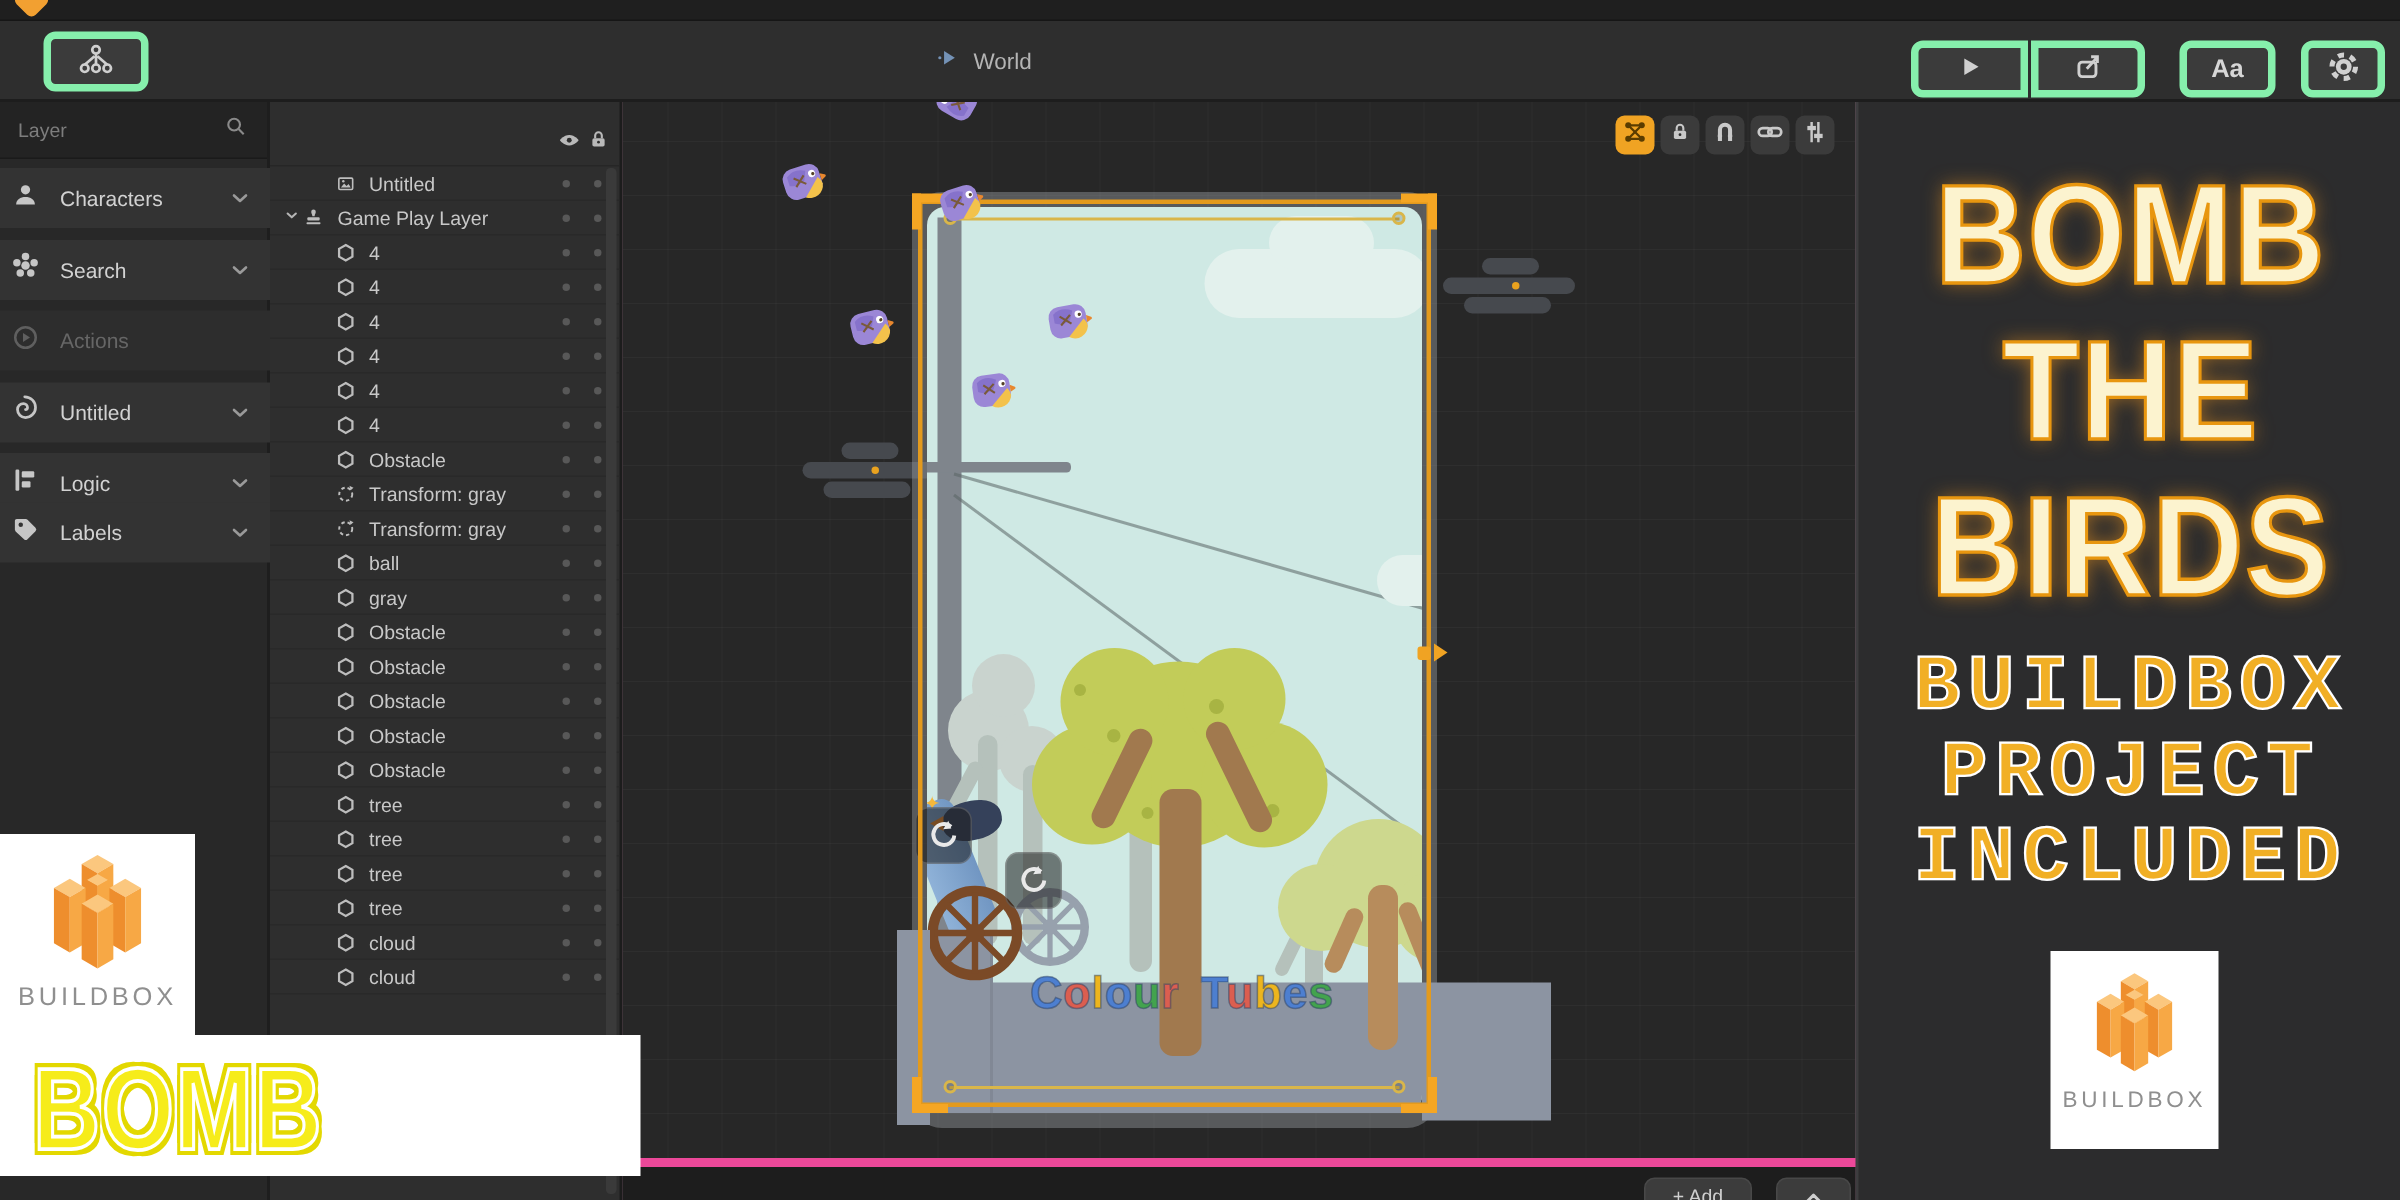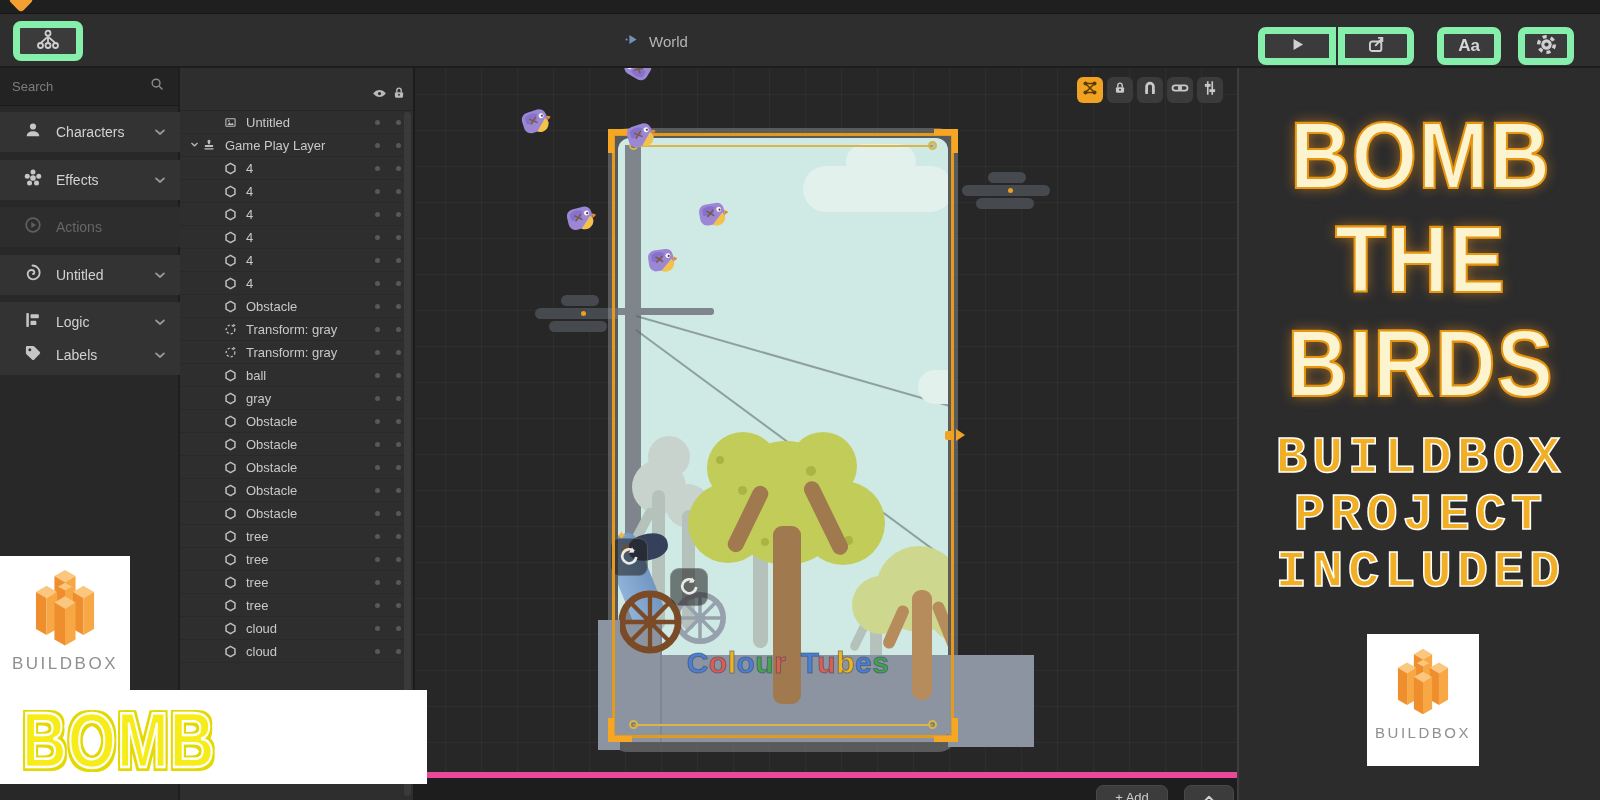--- a/index.html
+++ b/index.html
@@ -6,34 +6,34 @@
   html,body { background:#111; }
   body { font-family:"Liberation Sans", sans-serif; }
   #app { position:relative; width:1600px; height:800px; overflow:hidden; background:#f9a8d4; }
 
   
   #menubar { position:absolute; left:0; top:0; width:1600px; height:14px; background:#1f1f1f; border-bottom:1px solid #161616; z-index:30; }
   #menubar .logo-chip { position:absolute; left:12px; top:-9px; width:18px; height:18px; background:#f2a031; transform:rotate(45deg); border-radius:4px; }
 
   
   #toolbar { position:absolute; left:0; top:14px; width:1600px; height:54px; background:#2e2e2e; border-bottom:2px solid #1d1d1d; z-index:25; }
-  .tb-btn { position:absolute; background:#3b3b3b; border:7px solid #86efac; border-radius:8px; display:flex; align-items:center; justify-content:center; color:#d2d2d2; cursor:pointer; }
+  .tb-btn { position:absolute; background:#3b3b3b; border:5px solid #86efac; border-radius:8px; display:flex; align-items:center; justify-content:center; color:#d2d2d2; cursor:pointer;margin-left:16px; }
   #mindmap-btn { left:13px; top:7px; width:70px; height:40px; }
   #breadcrumb { position:absolute; left:625px; top:0; height:54px; display:flex; align-items:center; gap:9px; }
   #breadcrumb .bc-label { color:#b4b4b4; font-size:15px; }
   #play-btn   { left:1258px; top:13px; width:78px; height:38px; border-radius:8px 0 0 8px; }
   #export-btn { left:1338px; top:13px; width:76px; height:38px; border-radius:0 8px 8px 0; }
   #aa-btn     { left:1437px; top:13px; width:64px; height:38px; font-size:17px; font-weight:bold; color:#cwhite; color:#d6d6d6; }
   #settings-btn { left:1518px; top:13px; width:56px; height:38px; }
 
   
   #sidebar { position:absolute; left:0; top:68px; width:180px; height:732px; background:#282828; border-right:2px solid #1e1e1e; z-index:5; }
   #searchbar { position:relative; height:38px; background:#232323; border-bottom:1px solid #1a1a1a; display:flex; align-items:center; padding:0 12px; cursor:text; }
   #searchbar .ph { color:#7d7d7d; font-size:13px; flex:1; }
-  .side-item { position:absolute; left:0; width:180px; height:40px; background:#333333; display:flex; align-items:center; padding-left:23px; cursor:pointer; }
+  .side-item { position:absolute; left:0; width:180px; height:40px; background:#333333; display:flex; align-items:center; padding-left:7px; cursor:pointer; }
   .side-item .lbl { color:#d2d2d2; font-size:14px; margin-left:13px; flex:1; }
   .side-item .chev { margin-right:12px; display:flex; }
   .side-item.disabled { background:#2d2d2d; }
   .side-item.disabled .lbl { color:#666; }
 
   
   #layers { position:absolute; left:180px; top:68px; width:235px; height:732px; background:#2e2e2e; border-right:2px solid #1c1c1c; z-index:5; }
   #layers-header { position:relative; height:43px; border-bottom:1px solid #262626; }
   #layers-header .hicon { position:absolute; top:18px; display:flex; cursor:pointer; }
   #eye-ic { right:26px; } #lock-ic { right:7px; }
@@ -218,21 +218,21 @@
       <span id="ic-gear"><svg width="21" height="21" viewBox="0 0 24 24">
             <circle cx="12" cy="12" r="9" fill="none" stroke="#d0d0d0" stroke-width="3.8" stroke-dasharray="4.7 4.72"></circle>
             <circle cx="12" cy="12" r="6" fill="#d0d0d0"></circle>
             <circle cx="12" cy="12" r="2.4" fill="#3b3b3b"></circle>
           </svg></span>
     </button>
   </div>
 
   <div id="sidebar">
     <div id="searchbar">
-      <span class="ph">Search</span>
+      <span class="ph">Layer</span>
       <span id="ic-search"><svg width="17" height="17" viewBox="0 0 24 24">
             <circle cx="10" cy="10" r="5.5" fill="none" stroke="#8a8a8a" stroke-width="2"></circle>
             <line x1="14.2" y1="14.2" x2="19" y2="19" stroke="#8a8a8a" stroke-width="2"></line>
           </svg></span>
     </div>
     <div id="sidebar-items">
         <div class="side-item" style="top: 44px;">
           <span><svg width="20" height="20" viewBox="0 0 24 24">
               <circle cx="12" cy="7.8" r="3.7" fill="#c6c6c6"></circle>
               <path d="M4.5 19.5c0-4 3.4-6 7.5-6s7.5 2 7.5 6z" fill="#c6c6c6"></path>
@@ -246,21 +246,21 @@
         </div>
         <div class="side-item" style="top: 91.5px;">
           <span><svg width="20" height="20" viewBox="0 0 24 24">
               <circle cx="12" cy="12" r="3.4" fill="#c6c6c6"></circle>
               <circle cx="12" cy="4.8" r="3" fill="#c6c6c6"></circle>
               <circle cx="18.9" cy="9.8" r="3" fill="#c6c6c6"></circle>
               <circle cx="16.2" cy="17.9" r="3" fill="#c6c6c6"></circle>
               <circle cx="7.8" cy="17.9" r="3" fill="#c6c6c6"></circle>
               <circle cx="5.1" cy="9.8" r="3" fill="#c6c6c6"></circle>
             </svg></span>
-          <span class="lbl">Effects</span>
+          <span class="lbl">Search</span>
           <span class="chev">
             <svg width="16" height="16" viewBox="0 0 24 24">
               <path d="M6 9.5l6 5.5 6-5.5" fill="none" stroke="#9a9a9a" stroke-width="2.6" stroke-linecap="round" stroke-linejoin="round"></path>
             </svg>
           </span>
         </div>
         <div class="side-item disabled" style="top: 139px;">
           <span><svg width="20" height="20" viewBox="0 0 24 24">
               <circle cx="12" cy="12" r="8.2" fill="none" stroke="#5f5f5f" stroke-width="2"></circle>
               <path d="M10 8.4l5.6 3.6-5.6 3.6z" fill="#5f5f5f"></path>

